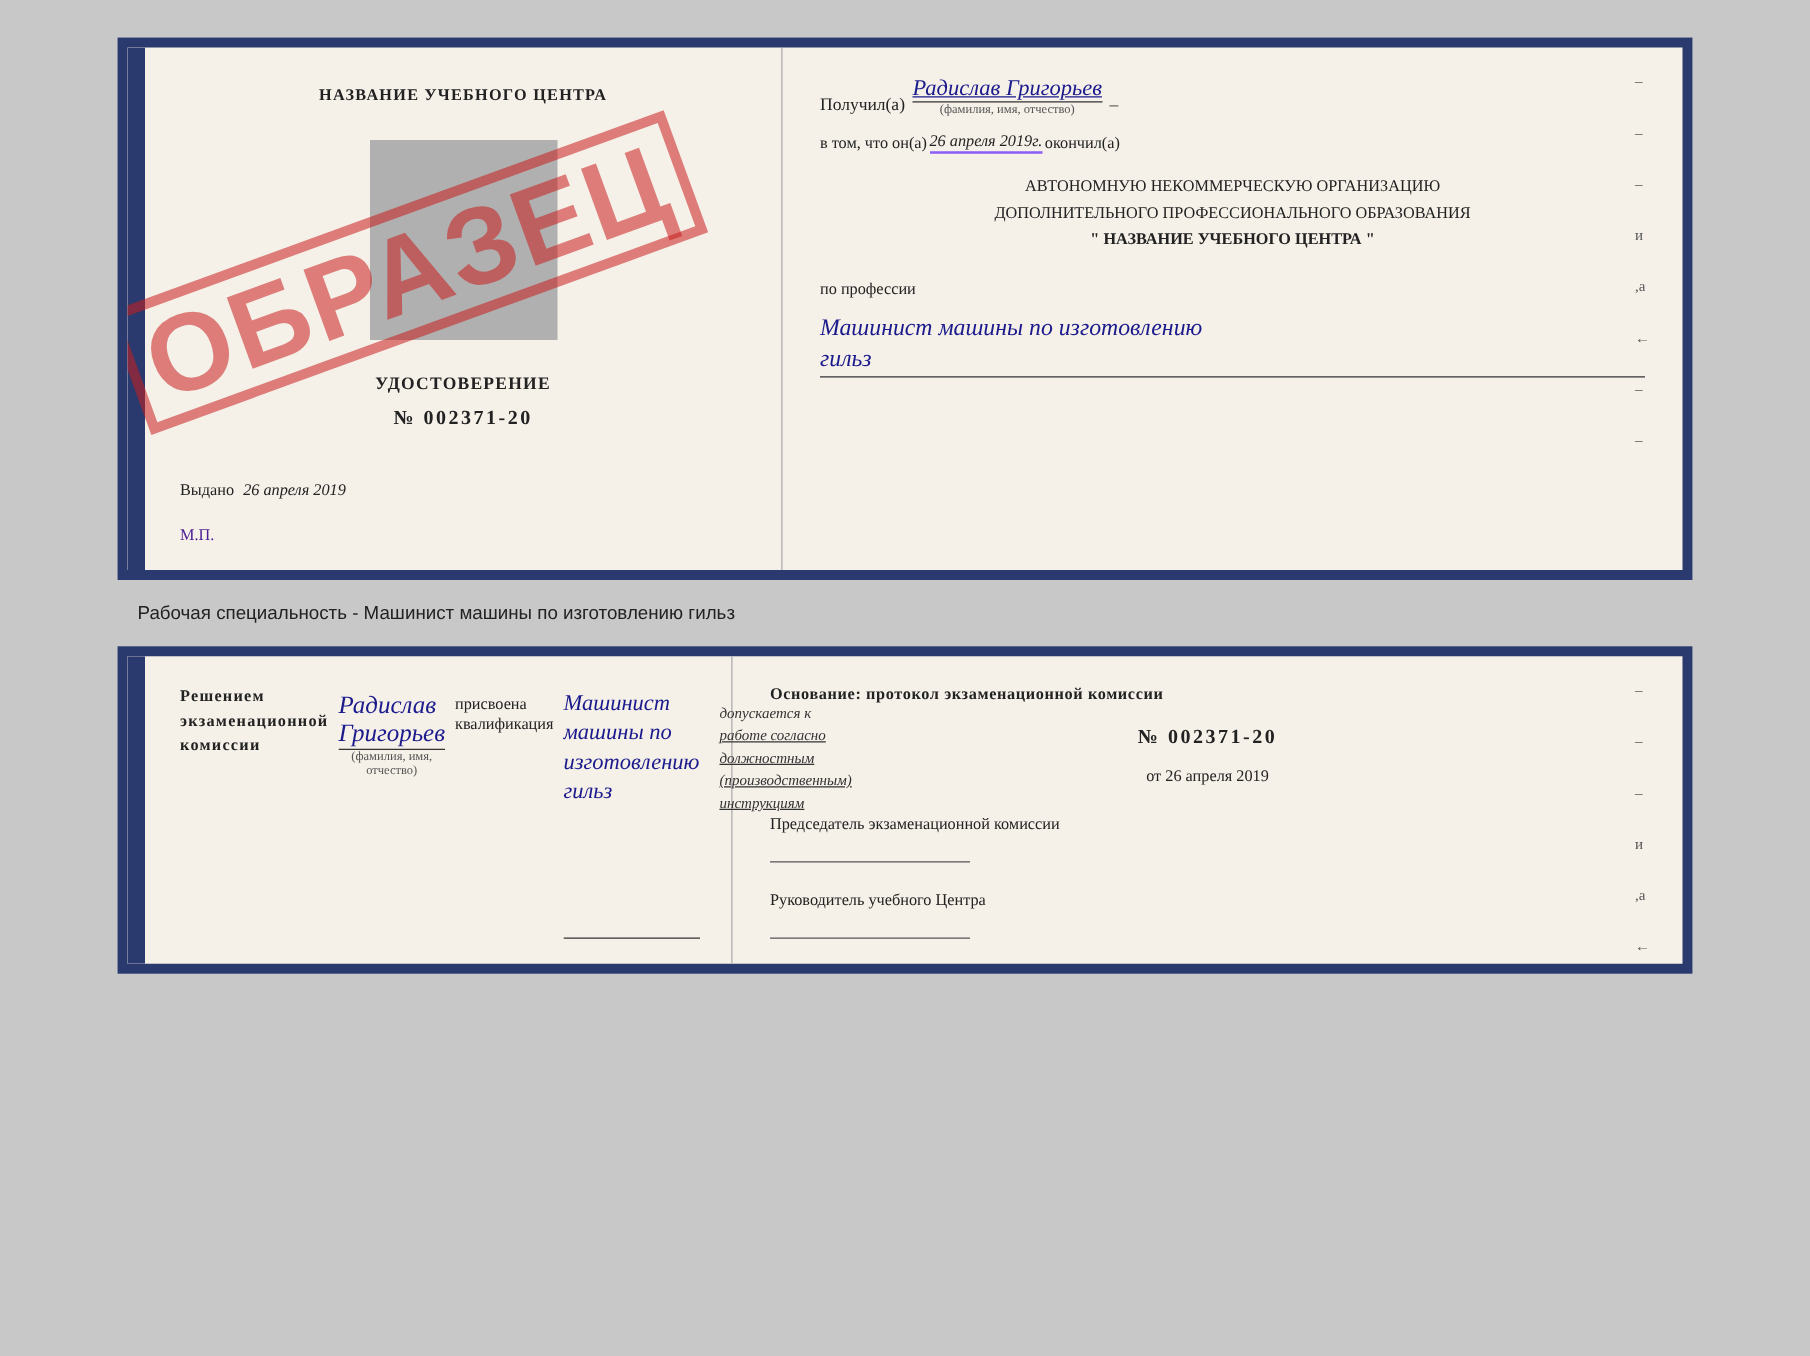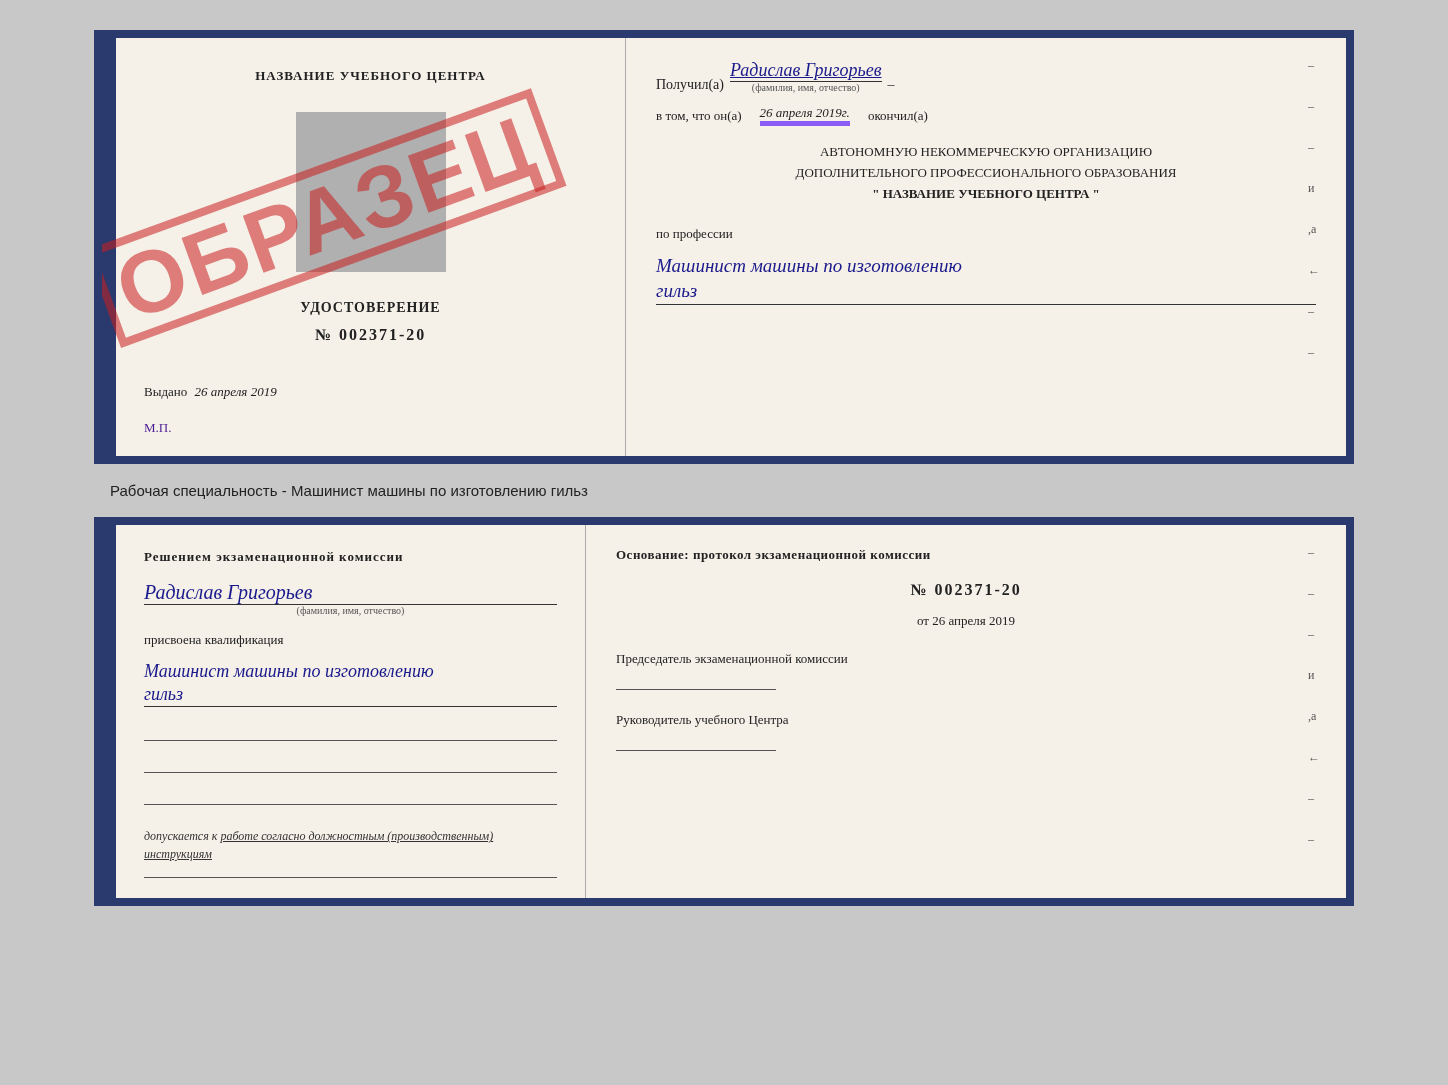--- a/index.html
+++ b/index.html
@@ -135,26 +135,26 @@
       font-size: 10px;
       color: #555;
       text-align: center;
       display: block;
     }
     .dash-line { color: #333; font-size: 14px; }
     .date-line {
       font-size: 13px;
       display: flex;
       align-items: center;
-      gap: 18px;
+      gap: 2px;
     }
     .date-value {
       font-style: italic;
       font-size: 13px;
-      border-bottom: 5px solid #8b5cf6;
+      border-bottom: 2px solid #8b5cf6;
     }
     .org-block {
       font-size: 13px;
       text-align: center;
       line-height: 1.6;
       margin-top: 4px;
     }
     .org-name {
       font-weight: bold;
       font-size: 13px;
@@ -200,21 +200,21 @@
       overflow: hidden;
     }
 
     
     .left-panel-bot {
       width: 470px;
       border-right: 1px solid #aaa;
       padding: 22px 28px 20px 28px;
       position: relative;
       display: flex;
-      flex-direction: column;
+      flex-direction: row;
       gap: 8px;
       font-size: 13px;
     }
     .resolution-title {
       font-size: 13px;
       font-weight: bold;
       letter-spacing: 1px;
       color: #222;
       line-height: 1.5;
     }

